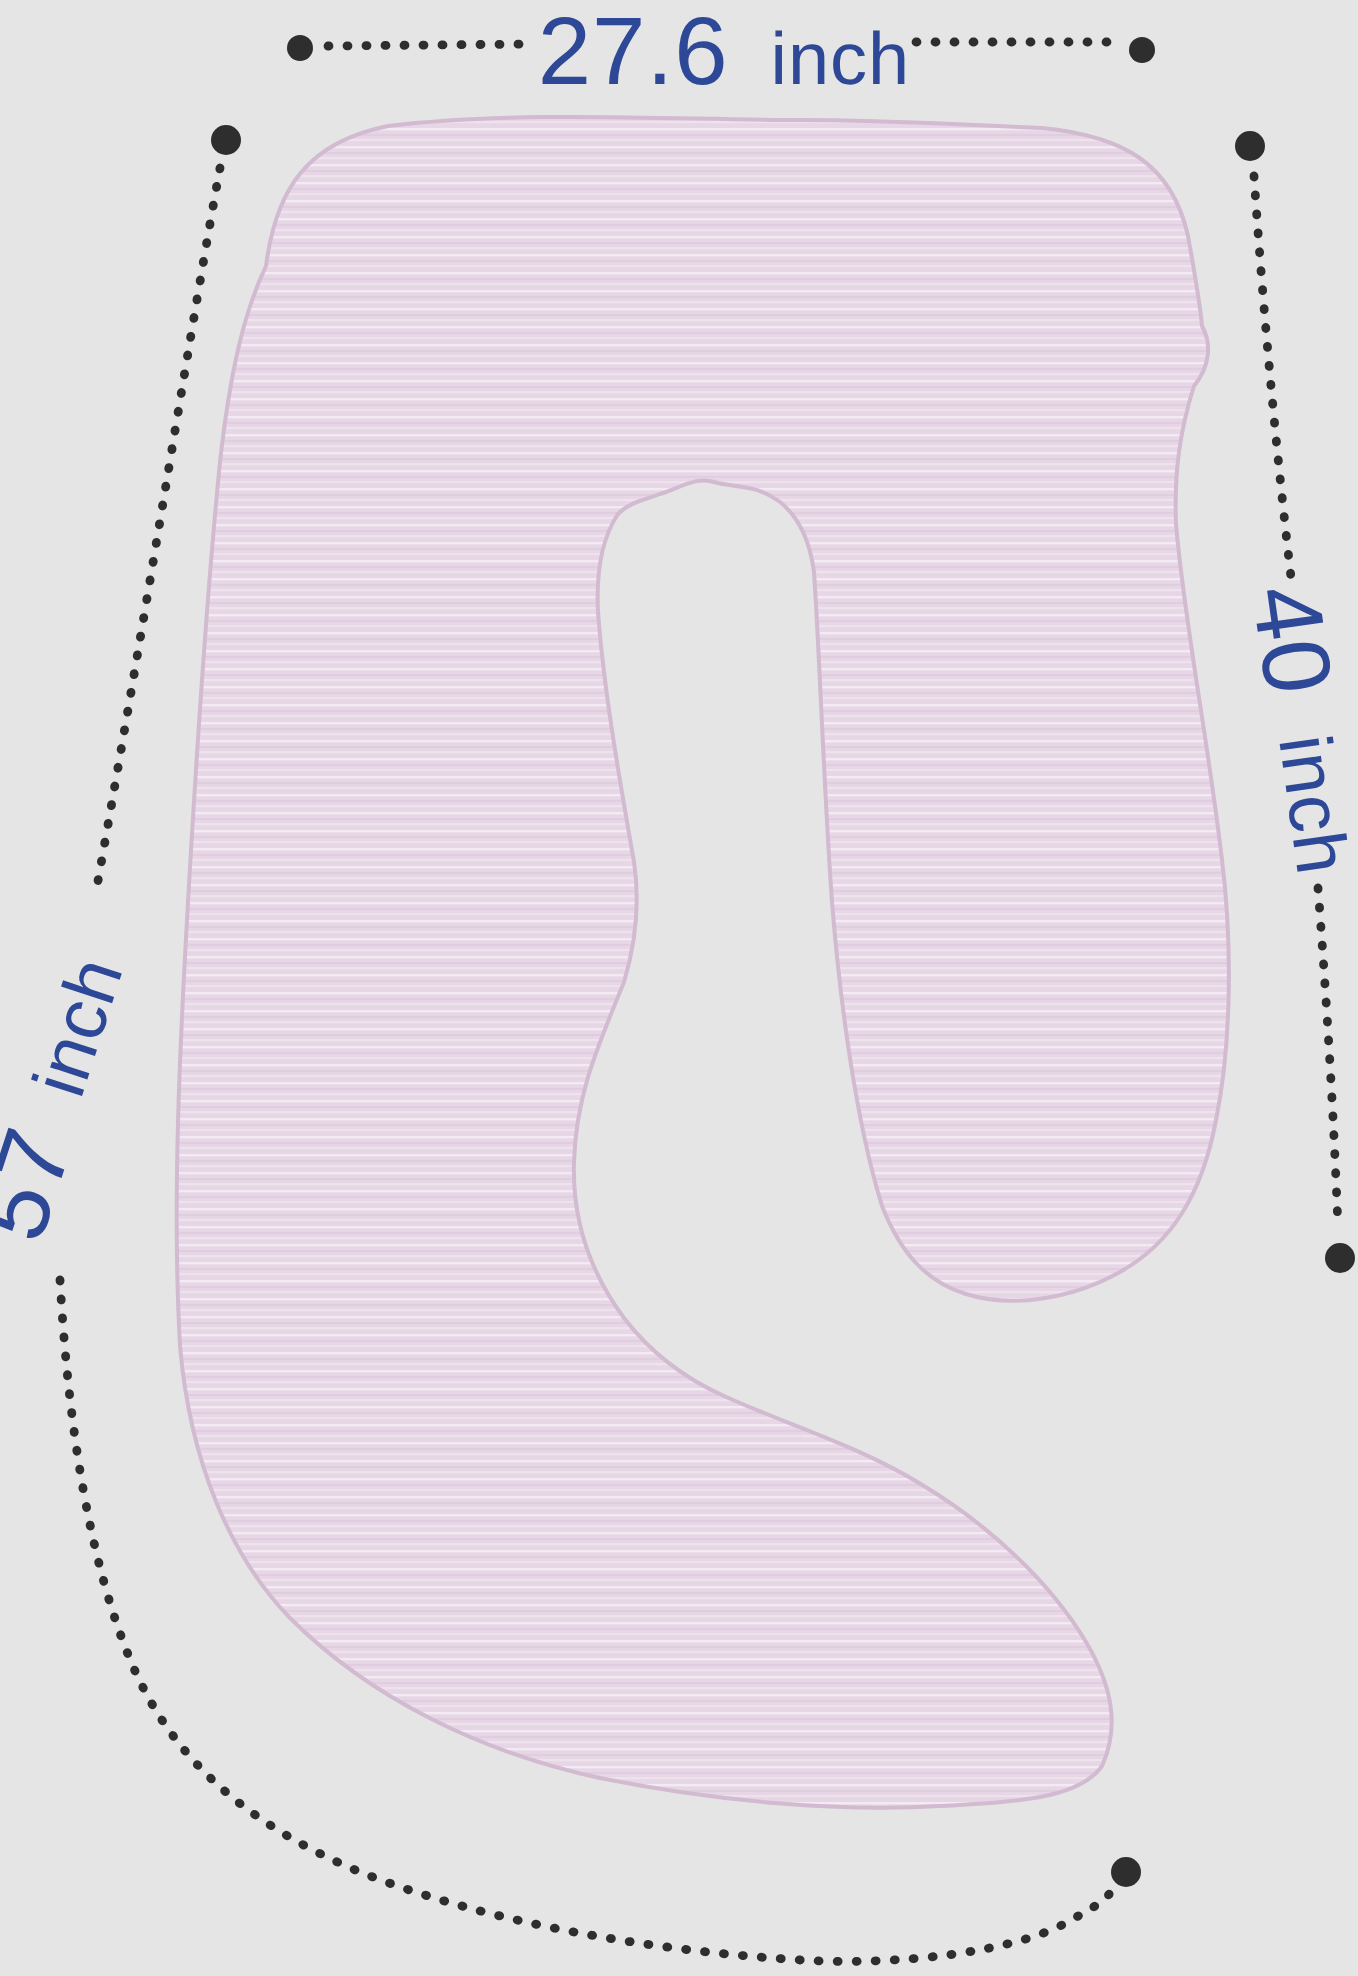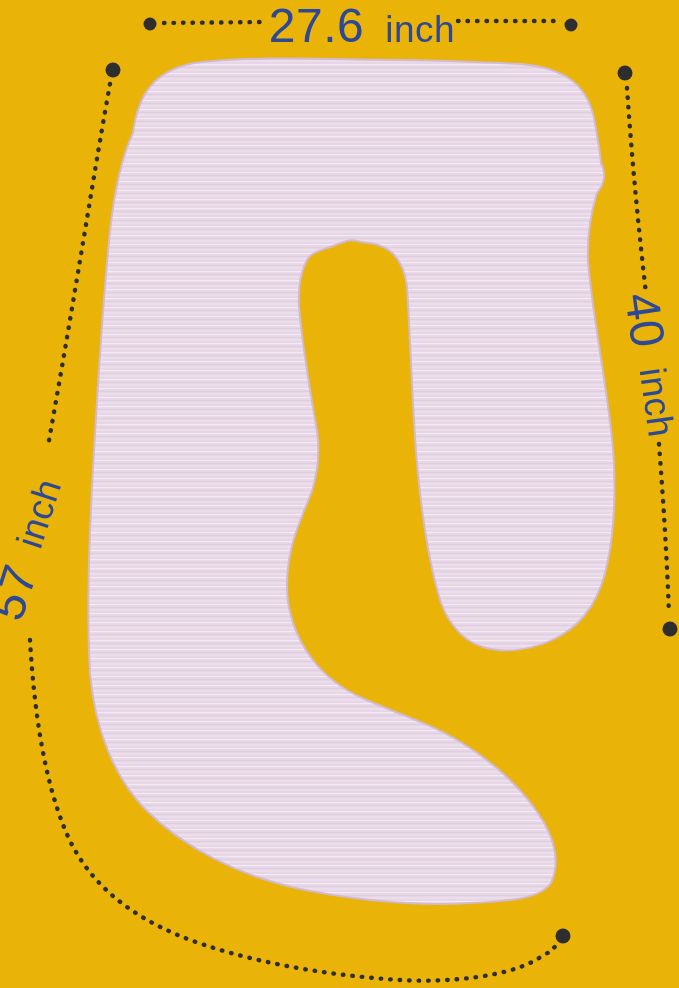--- a/index.html
+++ b/index.html
@@ -6,21 +6,21 @@
   html, body {
     margin: 0;
     padding: 0;
     background: #ffffff;
     font-family: "Liberation Sans", "DejaVu Sans", sans-serif;
   }
   .stage {
     position: relative;
     width: 679px;
     height: 988px;
-    background: #eab308;
+    background: #e5e5e5;
     overflow: hidden;
   }
   svg { display: block; }
   .pillow {
     stroke: #d2bad0;
     stroke-width: 2;
     stroke-linejoin: round;
   }
   .dotline {
     fill: none;

